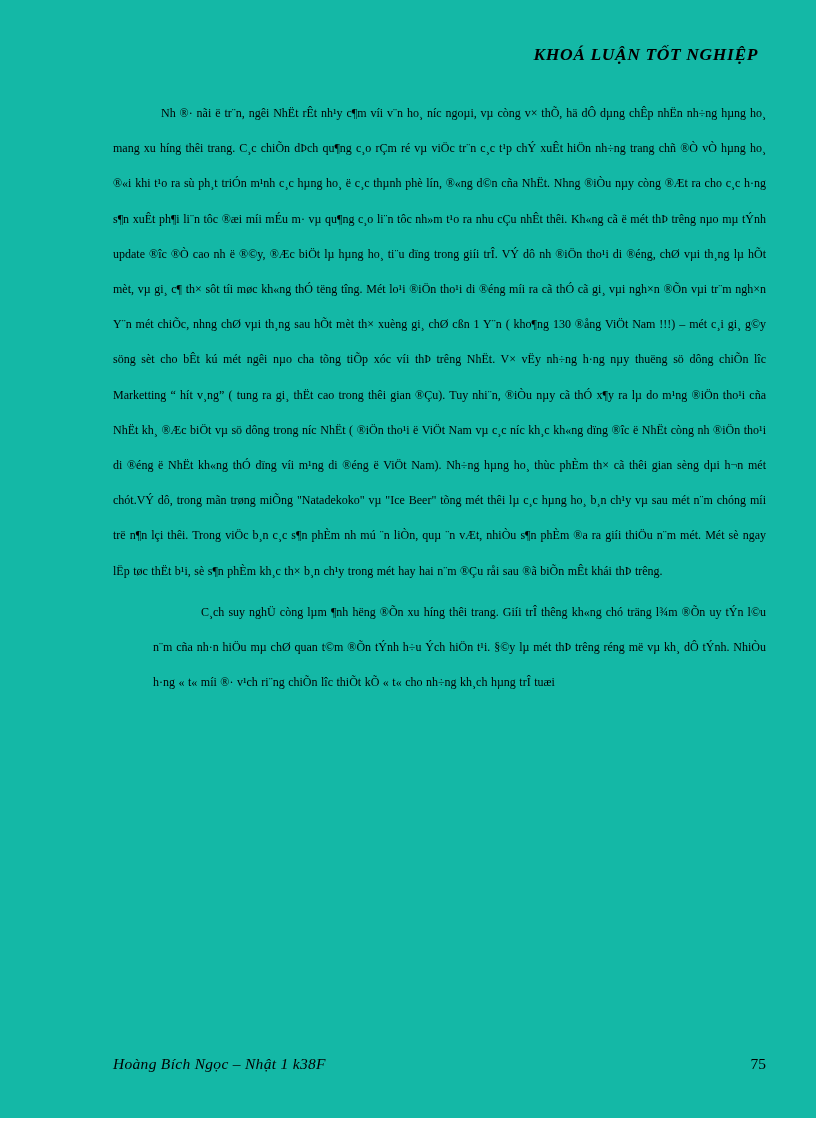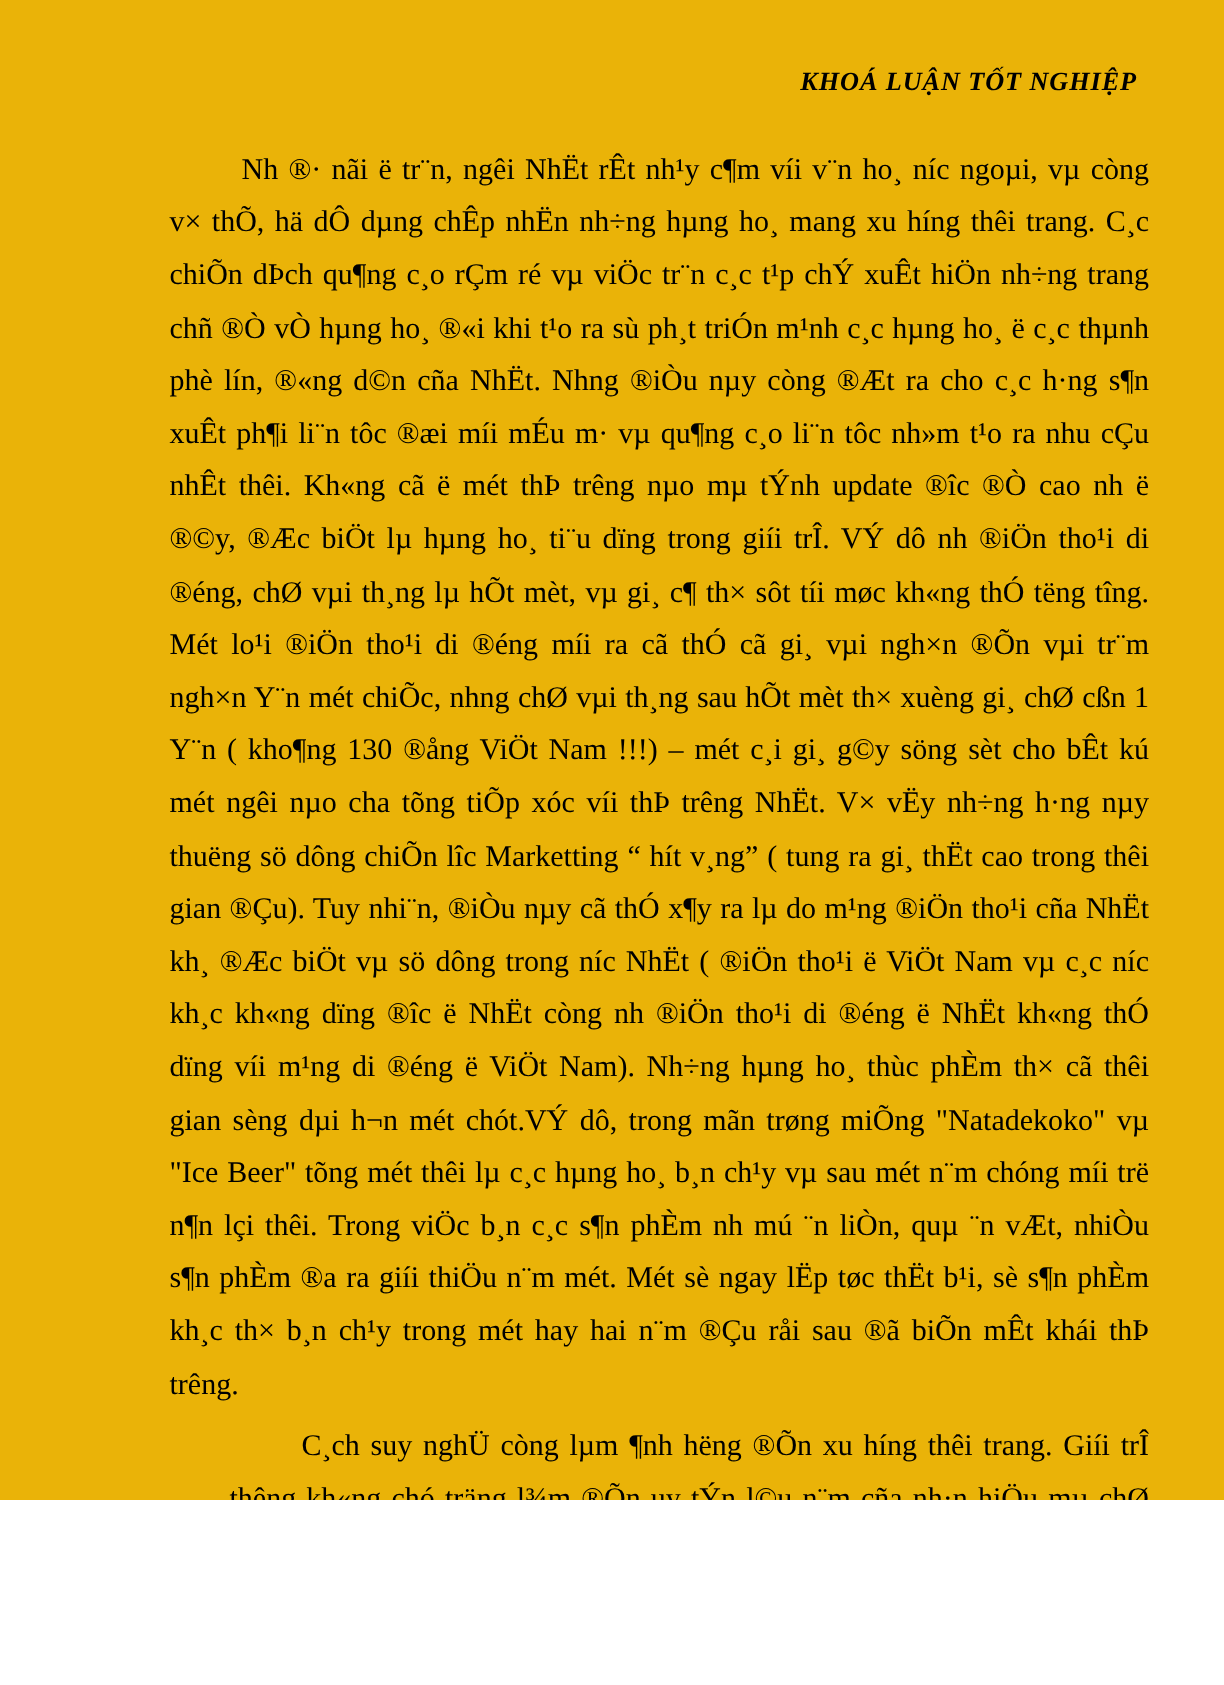--- a/index.html
+++ b/index.html
@@ -8,23 +8,23 @@
     padding: 0;
     background: #ffffff;
   }
   body {
     font-family: "Liberation Serif", "DejaVu Serif", serif;
     color: #000000;
   }
   .page {
     position: relative;
     width: 816px;
-    height: 1000px;
+    height: 1118px;
     margin: 0 auto;
-    background: #eab308;
+    background: #14b8a6;
     overflow: hidden;
     box-sizing: border-box;
   }
 
   
   .header {
     position: absolute;
     top: 44px;
     left: 110px;
     right: 58px;
@@ -38,21 +38,21 @@
 
   
   .body-block {
     position: absolute;
     top: 96px;
     left: 113px;
     width: 653px;
   }
   .para {
     margin: 0 0 0 0;
-    font-size: 20px;
+    font-size: 12px;
     line-height: 35.2px;
     text-align: justify;
     text-justify: inter-word;
     word-spacing: 0.5px;
   }
   .para.indent {
     text-indent: 48px;
   }
   .para + .para {
     margin-top: 6px;
@@ -85,14 +85,18 @@
 
 <div class="page">
 
   <div class="header">KHOÁ LUẬN TỐT NGHIỆP</div>
 
   <div class="body-block">
     <p class="para indent">Nh ®· nãi ë tr¨n, ngêi NhËt rÊt nh¹y c¶m víi v¨n ho¸ níc ngoµi, vµ còng v× thÕ, hä dÔ dµng chÊp nhËn nh÷ng hµng ho¸ mang xu híng thêi trang. C¸c chiÕn dÞch qu¶ng c¸o rÇm ré vµ viÖc tr¨n c¸c t¹p chÝ xuÊt hiÖn nh÷ng trang chñ ®Ò vÒ hµng ho¸ ®«i khi t¹o ra sù ph¸t triÓn m¹nh c¸c hµng ho¸ ë c¸c thµnh phè lín, ®«ng d©n cña NhËt. Nhng ®iÒu nµy còng ®Æt ra cho c¸c h·ng s¶n xuÊt ph¶i li¨n tôc ®æi míi mÉu m· vµ qu¶ng c¸o li¨n tôc nh»m t¹o ra nhu cÇu nhÊt thêi. Kh«ng cã ë mét thÞ trêng nµo mµ tÝnh update ®îc ®Ò cao nh ë ®©y, ®Æc biÖt lµ hµng ho¸ ti¨u dïng trong giíi trÎ. VÝ dô nh ®iÖn tho¹i di ®éng, chØ vµi th¸ng lµ hÕt mèt, vµ gi¸ c¶ th× sôt tíi møc kh«ng thÓ tëng tîng. Mét lo¹i ®iÖn tho¹i di ®éng míi ra cã thÓ cã gi¸ vµi ngh×n ®Õn vµi tr¨m ngh×n Y¨n mét chiÕc, nhng chØ vµi th¸ng sau hÕt mèt th× xuèng gi¸ chØ cßn 1 Y¨n ( kho¶ng 130 ®ång ViÖt Nam !!!) – mét c¸i gi¸ g©y söng sèt cho bÊt kú mét ngêi nµo cha tõng tiÕp xóc víi thÞ trêng NhËt. V× vËy nh÷ng h·ng nµy thuëng sö dông chiÕn lîc Marketting “ hít v¸ng” ( tung ra gi¸ thËt cao trong thêi gian ®Çu). Tuy nhi¨n, ®iÒu nµy cã thÓ x¶y ra lµ do m¹ng ®iÖn tho¹i cña NhËt kh¸ ®Æc biÖt vµ sö dông trong níc NhËt ( ®iÖn tho¹i ë ViÖt Nam vµ c¸c níc kh¸c kh«ng dïng ®îc ë NhËt còng nh ®iÖn tho¹i di ®éng ë NhËt kh«ng thÓ dïng víi m¹ng di ®éng ë ViÖt Nam). Nh÷ng hµng ho¸ thùc phÈm th× cã thêi gian sèng dµi h¬n mét chót.VÝ dô, trong mãn trøng miÕng "Natadekoko" vµ "Ice Beer" tõng mét thêi lµ c¸c hµng ho¸ b¸n ch¹y vµ sau mét n¨m chóng míi trë n¶n lçi thêi. Trong viÖc b¸n c¸c s¶n phÈm nh mú ¨n liÒn, quµ ¨n vÆt, nhiÒu s¶n phÈm ®a ra giíi thiÖu n¨m mét. Mét sè ngay lËp tøc thËt b¹i, sè s¶n phÈm kh¸c th× b¸n ch¹y trong mét hay hai n¨m ®Çu råi sau ®ã biÕn mÊt khái thÞ trêng.</p>
     <p class="para indent">C¸ch suy nghÜ còng lµm ¶nh hëng ®Õn xu híng thêi trang. Giíi trÎ thêng kh«ng chó träng l¾m ®Õn uy tÝn l©u n¨m cña nh·n hiÖu mµ chØ quan t©m ®Õn tÝnh h÷u Ých hiÖn t¹i. §©y lµ mét thÞ trêng réng më vµ kh¸ dÔ tÝnh. NhiÒu h·ng « t« míi ®· v¹ch ri¨ng chiÕn lîc thiÕt kÕ « t« cho nh÷ng kh¸ch hµng trÎ tuæi</p>
   </div>
 
+  <div class="footer">
+    <span class="footer-left">Hoàng Bích Ngọc – Nhật 1 k38F</span>
+    <span class="footer-right">75</span>
+  </div>
 
 </div>
 
 </body></html>

